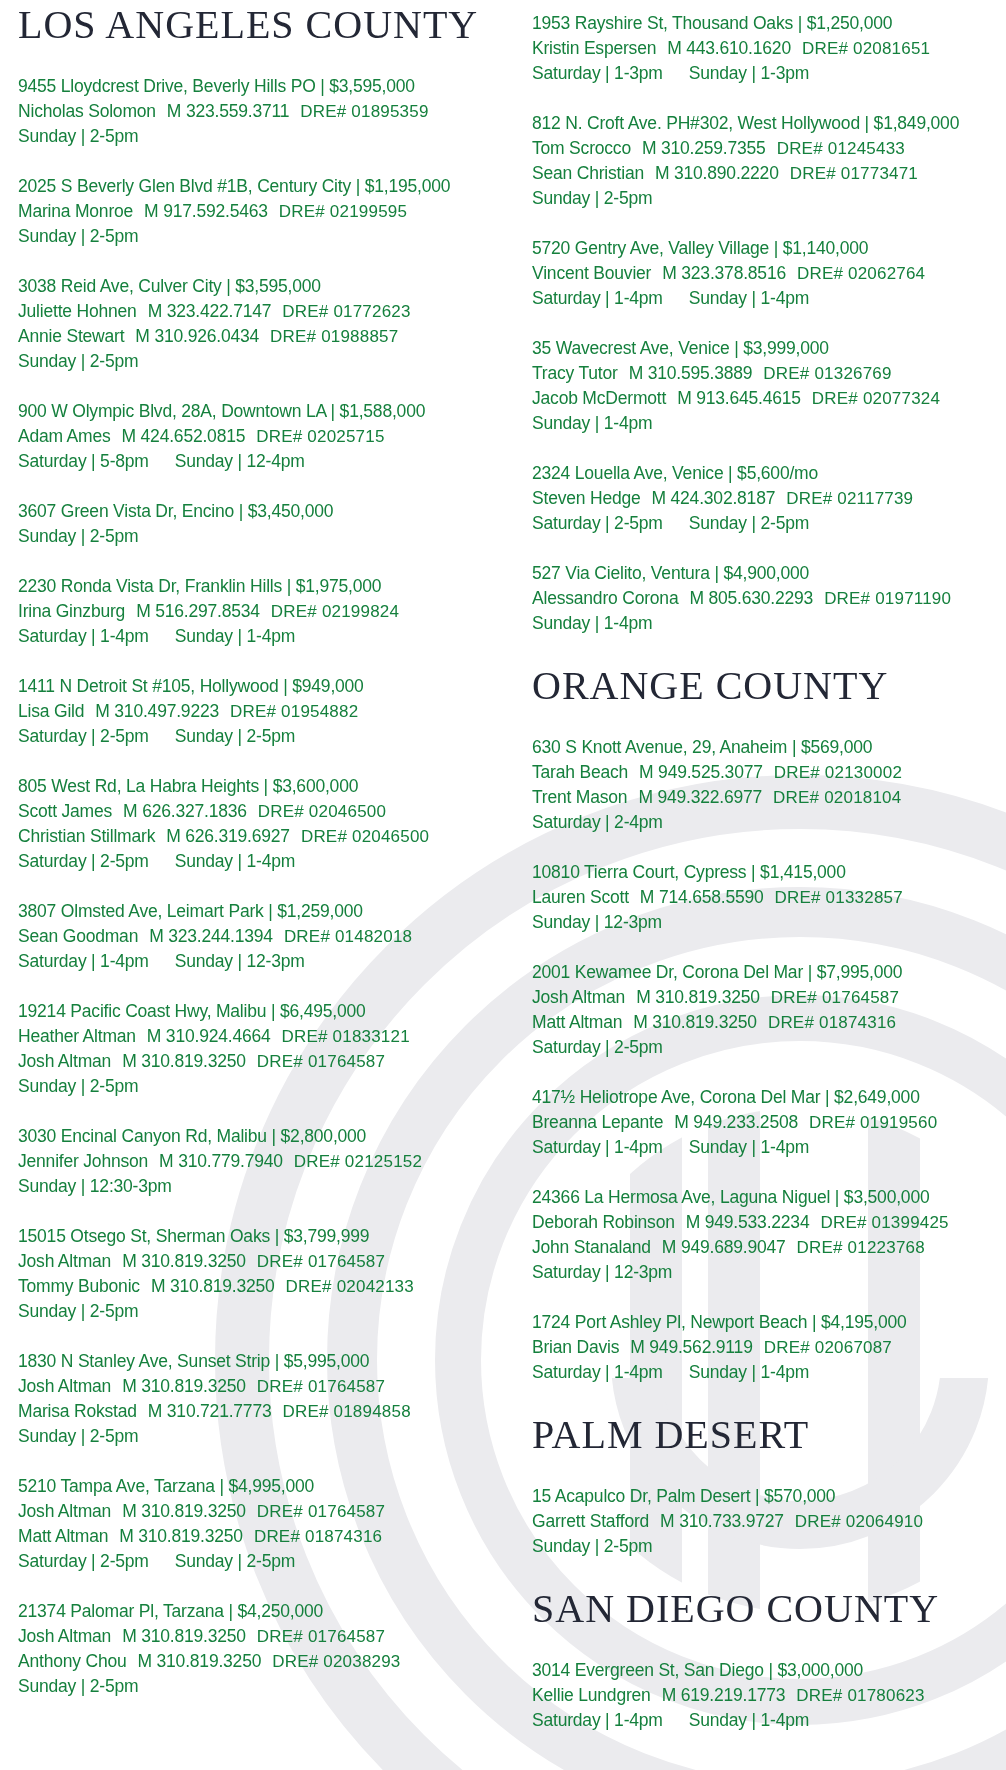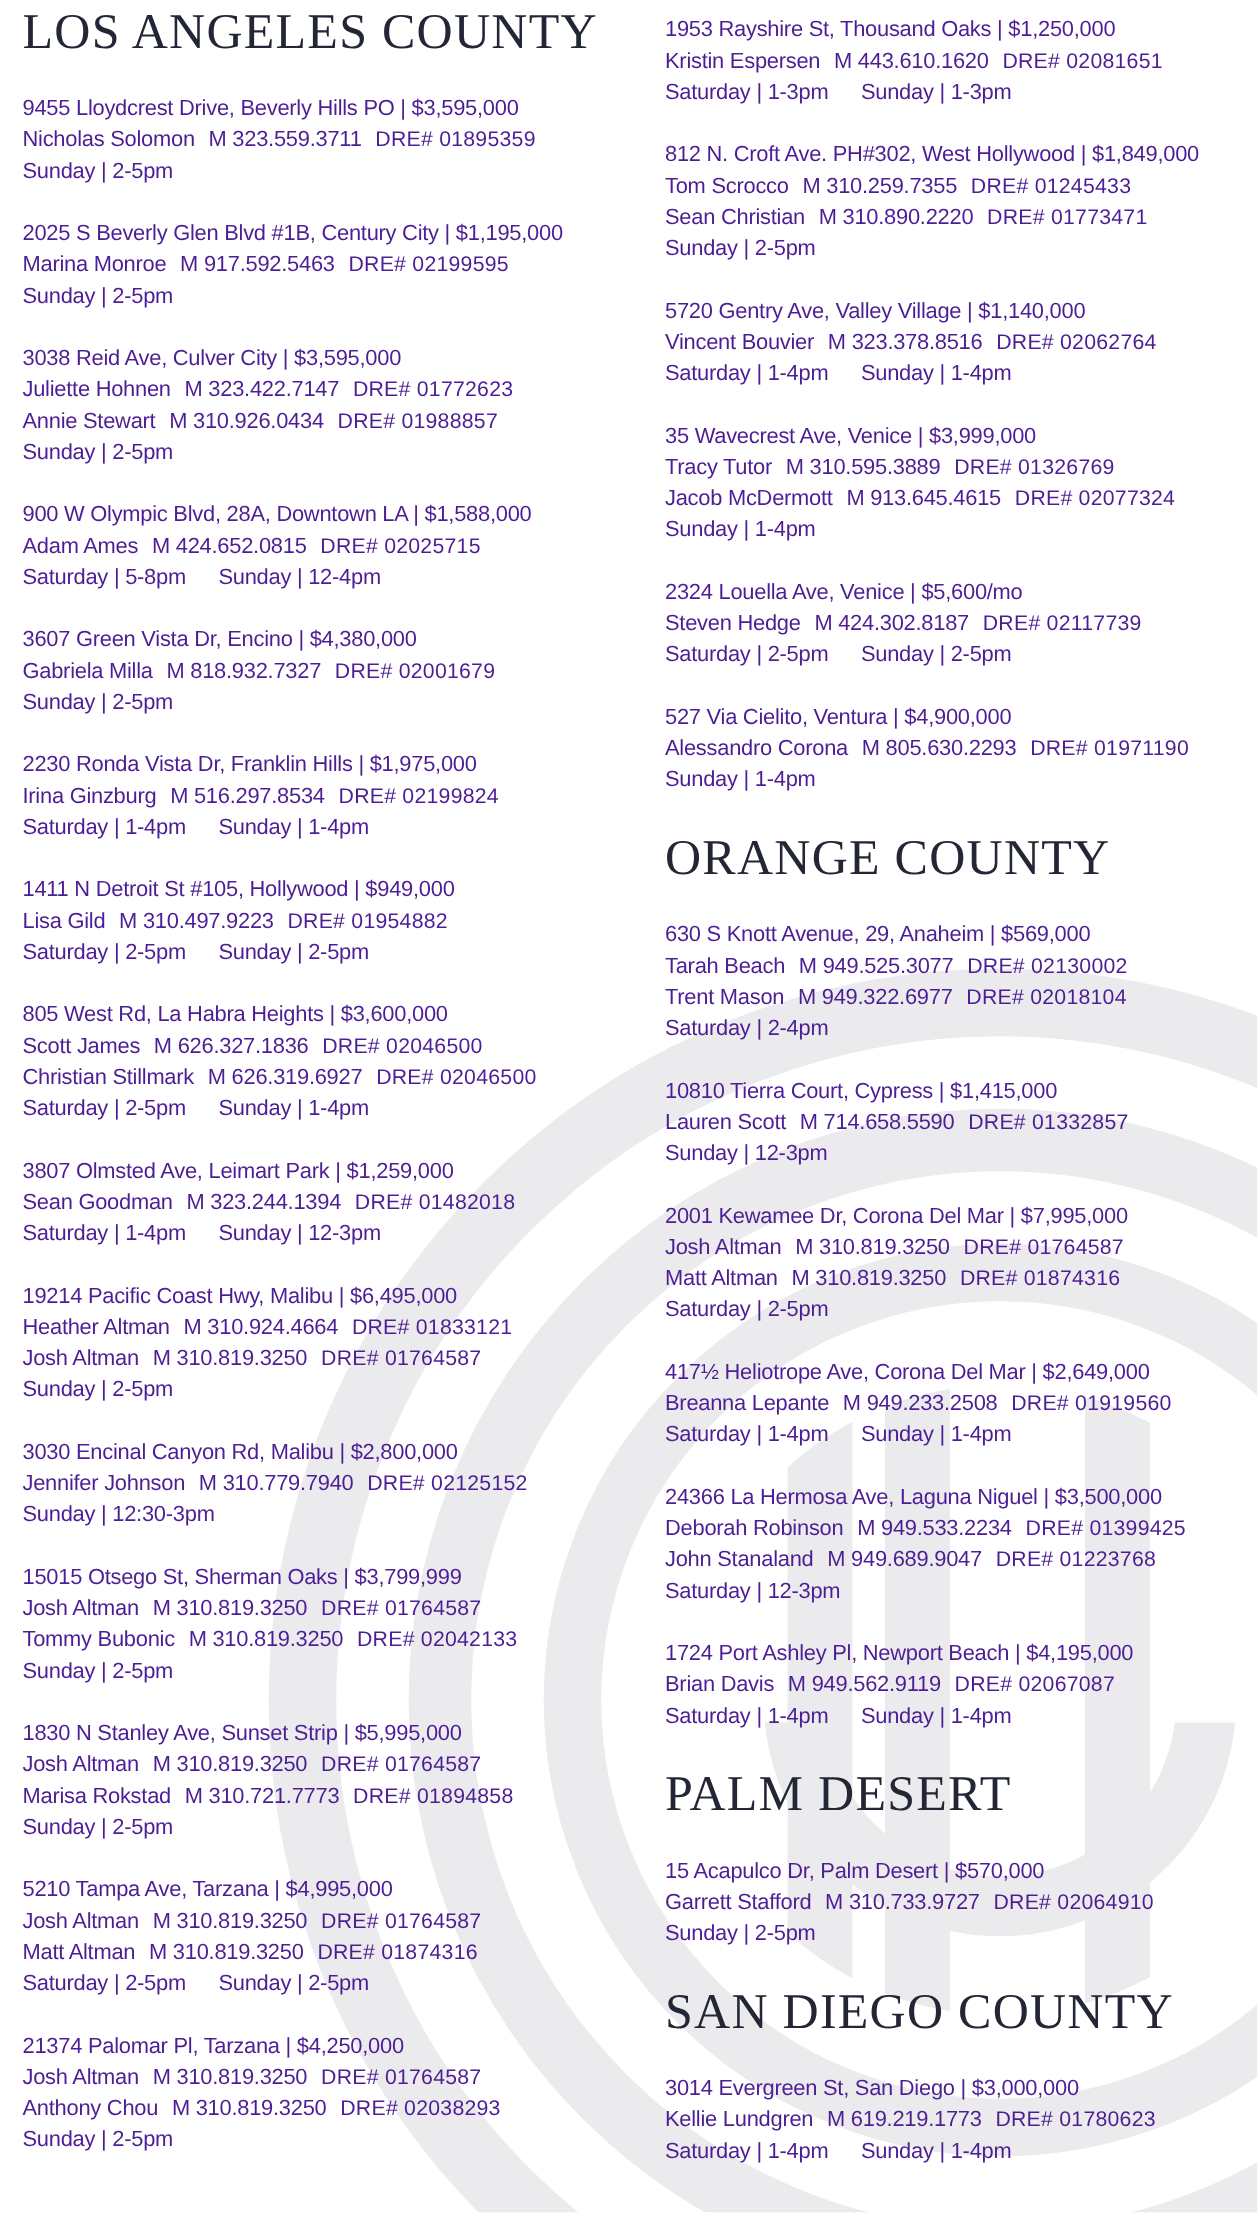--- a/index.html
+++ b/index.html
@@ -27,21 +27,21 @@
     margin:27px 0 26px 0;
     line-height:46px;
     white-space:nowrap;
   }
   .col-left .section-heading:first-child{margin-top:2px;}
   .listing{
     margin:0 0 25px 0;
     font-size:17.5px;
     letter-spacing:-0.2px;
     line-height:25px;
-    color:#4c1d95;
+    color:#15803d;
   }
   .line{white-space:nowrap;}
   .agent-phone{margin-left:11px;}
   .agent-dre{
     font-size:17px;
     letter-spacing:0.2px;
     margin-left:11px;
   }
   .times .time{margin-right:26px;}
   .times .time:last-child{margin-right:0;}
@@ -102,24 +102,21 @@
         <div class="line times"><span class="time">Sunday | 2-5pm</span></div>
     </div>
       <div class="listing">
       <div class="line addr"><span>900 W Olympic Blvd, 28A, Downtown LA</span><span> | </span><span>$1,588,000</span></div>
       <div class="line agent">
       <span class="agent-name">Adam Ames</span><span class="agent-phone">M 424.652.0815</span><span class="agent-dre">DRE#  02025715</span>
     </div>
         <div class="line times"><span class="time">Saturday | 5-8pm</span><span class="time">Sunday | 12-4pm</span></div>
     </div>
       <div class="listing">
-      <div class="line addr"><span>3607 Green Vista Dr, Encino</span><span> | </span><span>$4,380,000</span></div>
-      <div class="line agent">
-      <span class="agent-name">Gabriela Milla</span><span class="agent-phone">M 818.932.7327</span><span class="agent-dre">DRE# 02001679</span>
-    </div>
+      <div class="line addr"><span>3607 Green Vista Dr, Encino</span><span> | </span><span>$3,450,000</span></div>
         <div class="line times"><span class="time">Sunday | 2-5pm</span></div>
     </div>
       <div class="listing">
       <div class="line addr"><span>2230 Ronda Vista Dr, Franklin Hills</span><span> | </span><span>$1,975,000</span></div>
       <div class="line agent">
       <span class="agent-name">Irina Ginzburg</span><span class="agent-phone">M 516.297.8534</span><span class="agent-dre">DRE# 02199824</span>
     </div>
         <div class="line times"><span class="time">Saturday | 1-4pm</span><span class="time">Sunday | 1-4pm</span></div>
     </div>
       <div class="listing">

